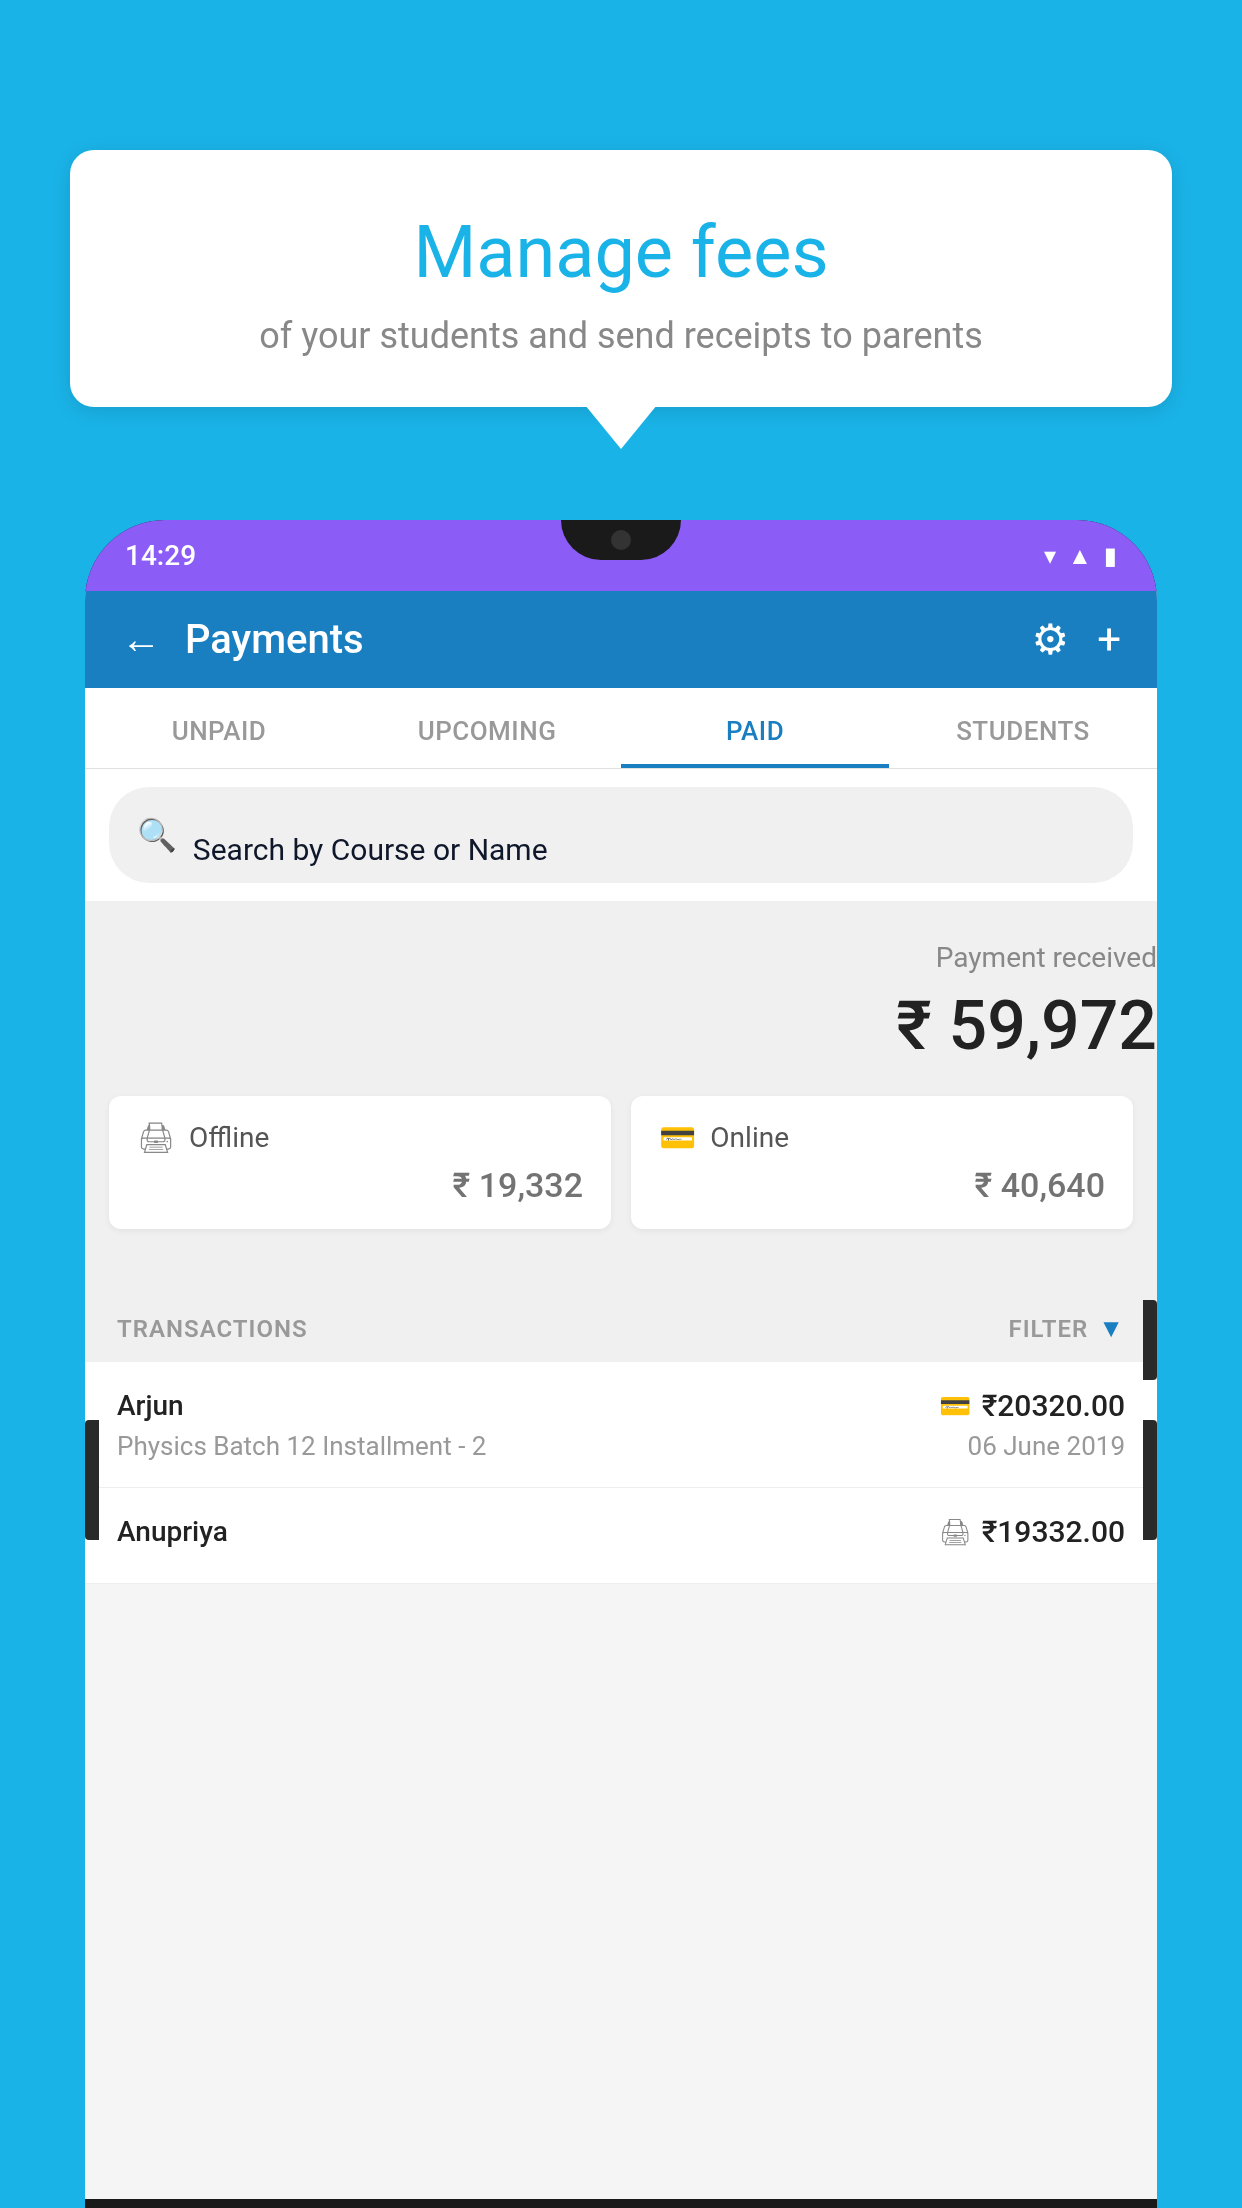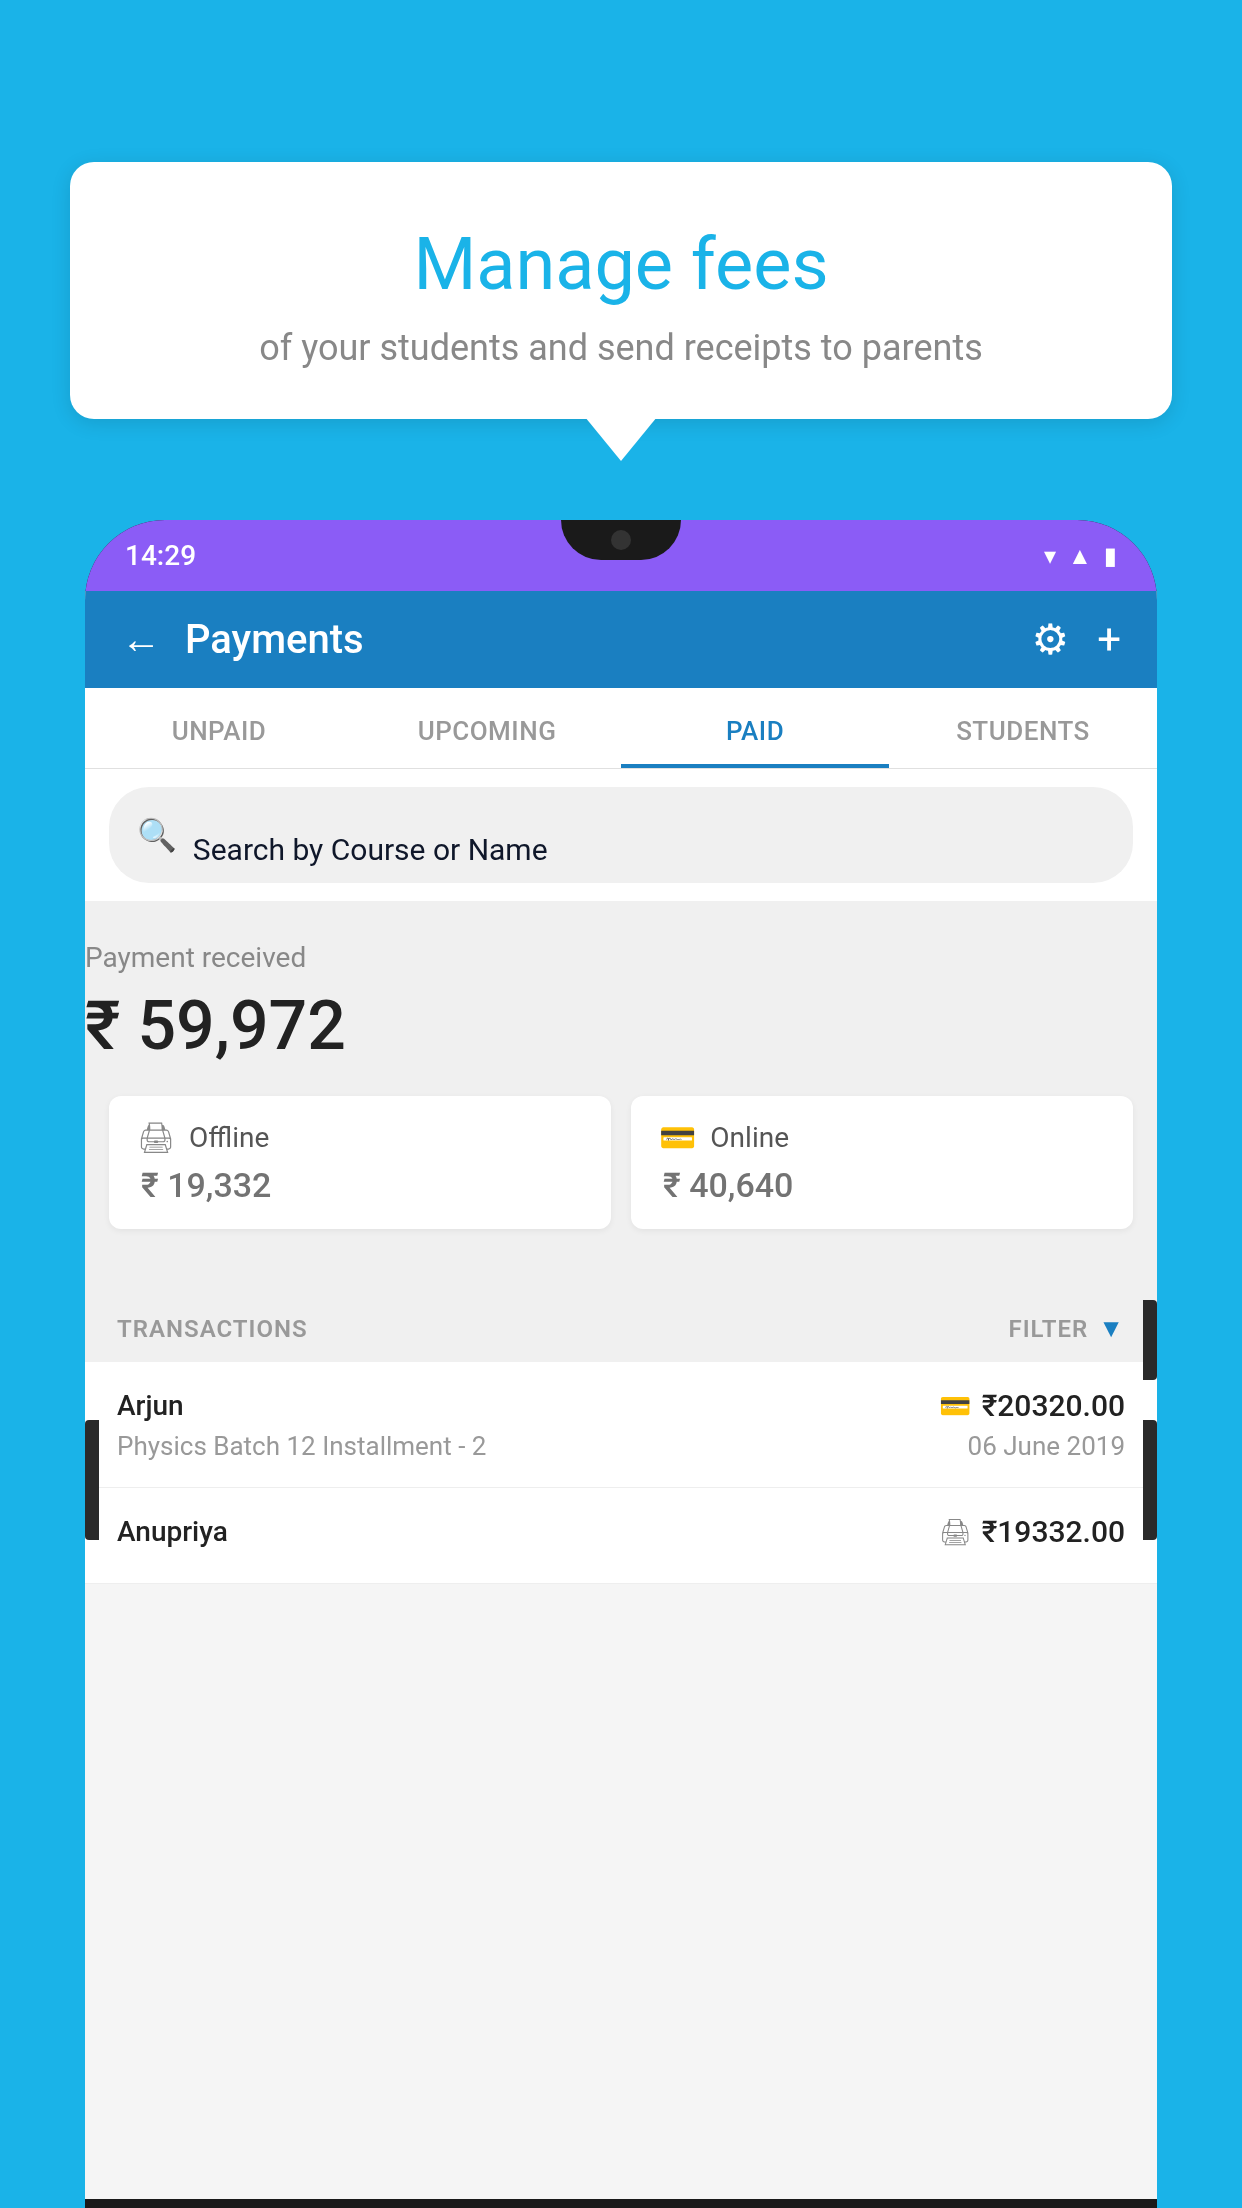--- a/index.html
+++ b/index.html
@@ -18,21 +18,20 @@
     .speech-bubble {
       position: absolute;
       top: 150px;
       left: 70px;
       right: 70px;
       background: #fff;
       border-radius: 24px;
       padding: 60px 50px 50px;
       text-align: center;
       box-shadow: 0 4px 20px rgba(0,0,0,0.12);
-      margin-top: 12px;
     }
     .speech-bubble::after {
       content: '';
       position: absolute;
       bottom: -42px;
       left: 50%;
       transform: translateX(-50%);
       width: 0;
       height: 0;
       border-left: 36px solid transparent;
@@ -200,21 +199,21 @@
     .search-input-text {
       color: #0f172a;
       font-size: 30px;
       margin-top: 29px;
     }
 
     
     .payment-summary {
       background: #f0f0f0;
       padding: 40px 0 30px;
-      text-align: left;
+      text-align: right;
     }
     .payment-received-label {
       color: #888;
       font-size: 28px;
       margin-bottom: 12px;
     }
     .payment-amount {
       color: #222;
       font-size: 68px;
       font-weight: 500;

